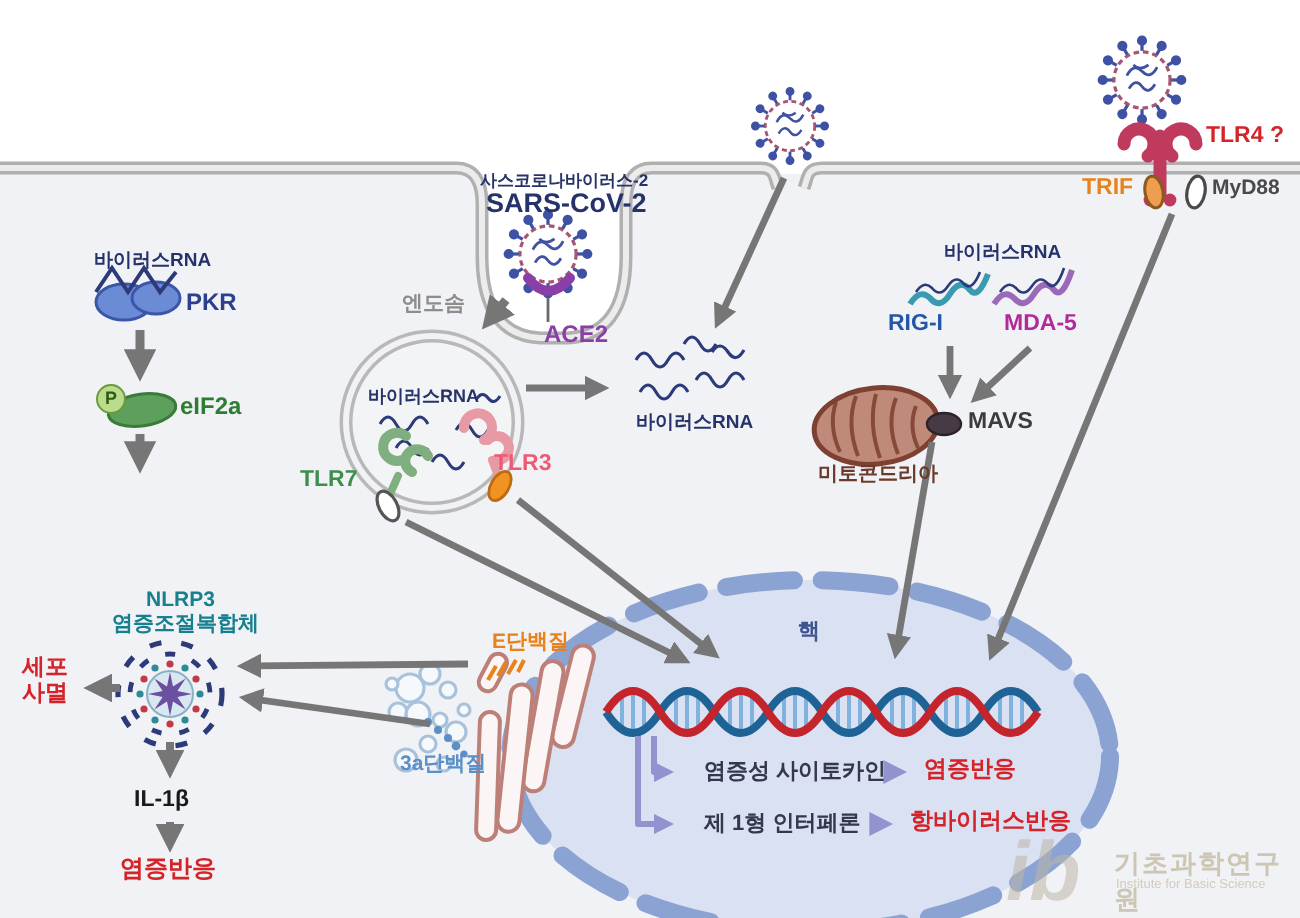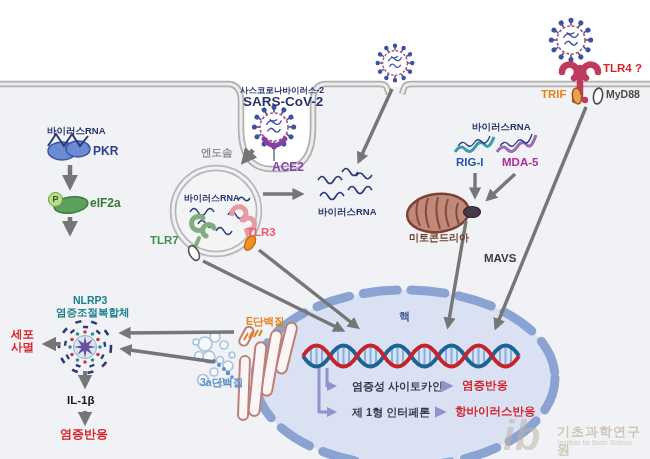--- a/index.html
+++ b/index.html
@@ -14,21 +14,21 @@
   .tlr3{color:#ee5a74;}
   .purple{color:#8a3fa8;}
   .orange{color:#e8821a;}
   .teal{color:#17808e;}
   .lblue{color:#5b8fc7;}
   .rig{color:#2456a8;}
   .mda{color:#b02a9a;}
   .mito{color:#6b3a2a;}
   .gray{color:#8d8d8d;}
   .dark{color:#33384d;}
-  .charcoal{color:#3c3c3c;margin-top:47px;}
+  .charcoal{color:#3c3c3c;}
   .myd{color:#4a4a4a;font-weight:600;}
   .f8{font-size:8.5px;} .f9{font-size:9px;} .f95{font-size:9.5px;}
   .f10{font-size:10px;} .f105{font-size:10.5px;} .f11{font-size:11px;}
   .f115{font-size:11.5px;} .f12{font-size:12px;} .f125{font-size:12.5px;}
   .f135{font-size:13.5px;}
   #p-badge{position:absolute;left:48px;top:192px;width:13px;height:13px;border-radius:50%;
     background:#b9dd8c;border:1.5px solid #6a9a3a;color:#2f5c12;font-size:9px;font-weight:700;
     text-align:center;line-height:13px;}
   .wm{color:#cdc6b4;font-weight:700;}
   #wm-logo{position:absolute;left:503px;top:412px;font-size:42px;font-weight:700;
@@ -297,21 +297,21 @@
 <div id="p-badge">P</div>
 <div class="lbl green f12" style="left:90px;top:197px;">eIF2a</div>
 
 <div class="lbl navy f9" style="left:184px;top:194px;">바이러스RNA</div>
 <div class="lbl tlr7 f115" style="left:150px;top:234px;">TLR7</div>
 <div class="lbl tlr3 f115" style="left:247px;top:226px;">TLR3</div>
 
 <div class="lbl navy f95" style="left:318px;top:207px;">바이러스RNA</div>
 
 <div class="lbl navy f95" style="left:472px;top:122px;">바이러스RNA</div>
-<div class="lbl rig f115" style="left:456px;top:156px;">RIG-I</div>
+<div class="lbl rig f115" style="left:444px;top:156px;">RIG-I</div>
 <div class="lbl mda f115" style="left:502px;top:156px;">MDA-5</div>
 <div class="lbl charcoal f115" style="left:484px;top:205px;">MAVS</div>
 <div class="lbl mito f10" style="left:409px;top:232px;">미토콘드리아</div>
 
 <div class="lbl red f115" style="left:603px;top:62px;">TLR4 ?</div>
 <div class="lbl orange f115" style="left:541px;top:88px;">TRIF</div>
 <div class="lbl myd f105" style="left:606px;top:89px;">MyD88</div>
 
 <div class="lbl teal f105" style="left:73px;top:295px;">NLRP3</div>
 <div class="lbl teal f105" style="left:56px;top:307px;">염증조절복합체</div>

